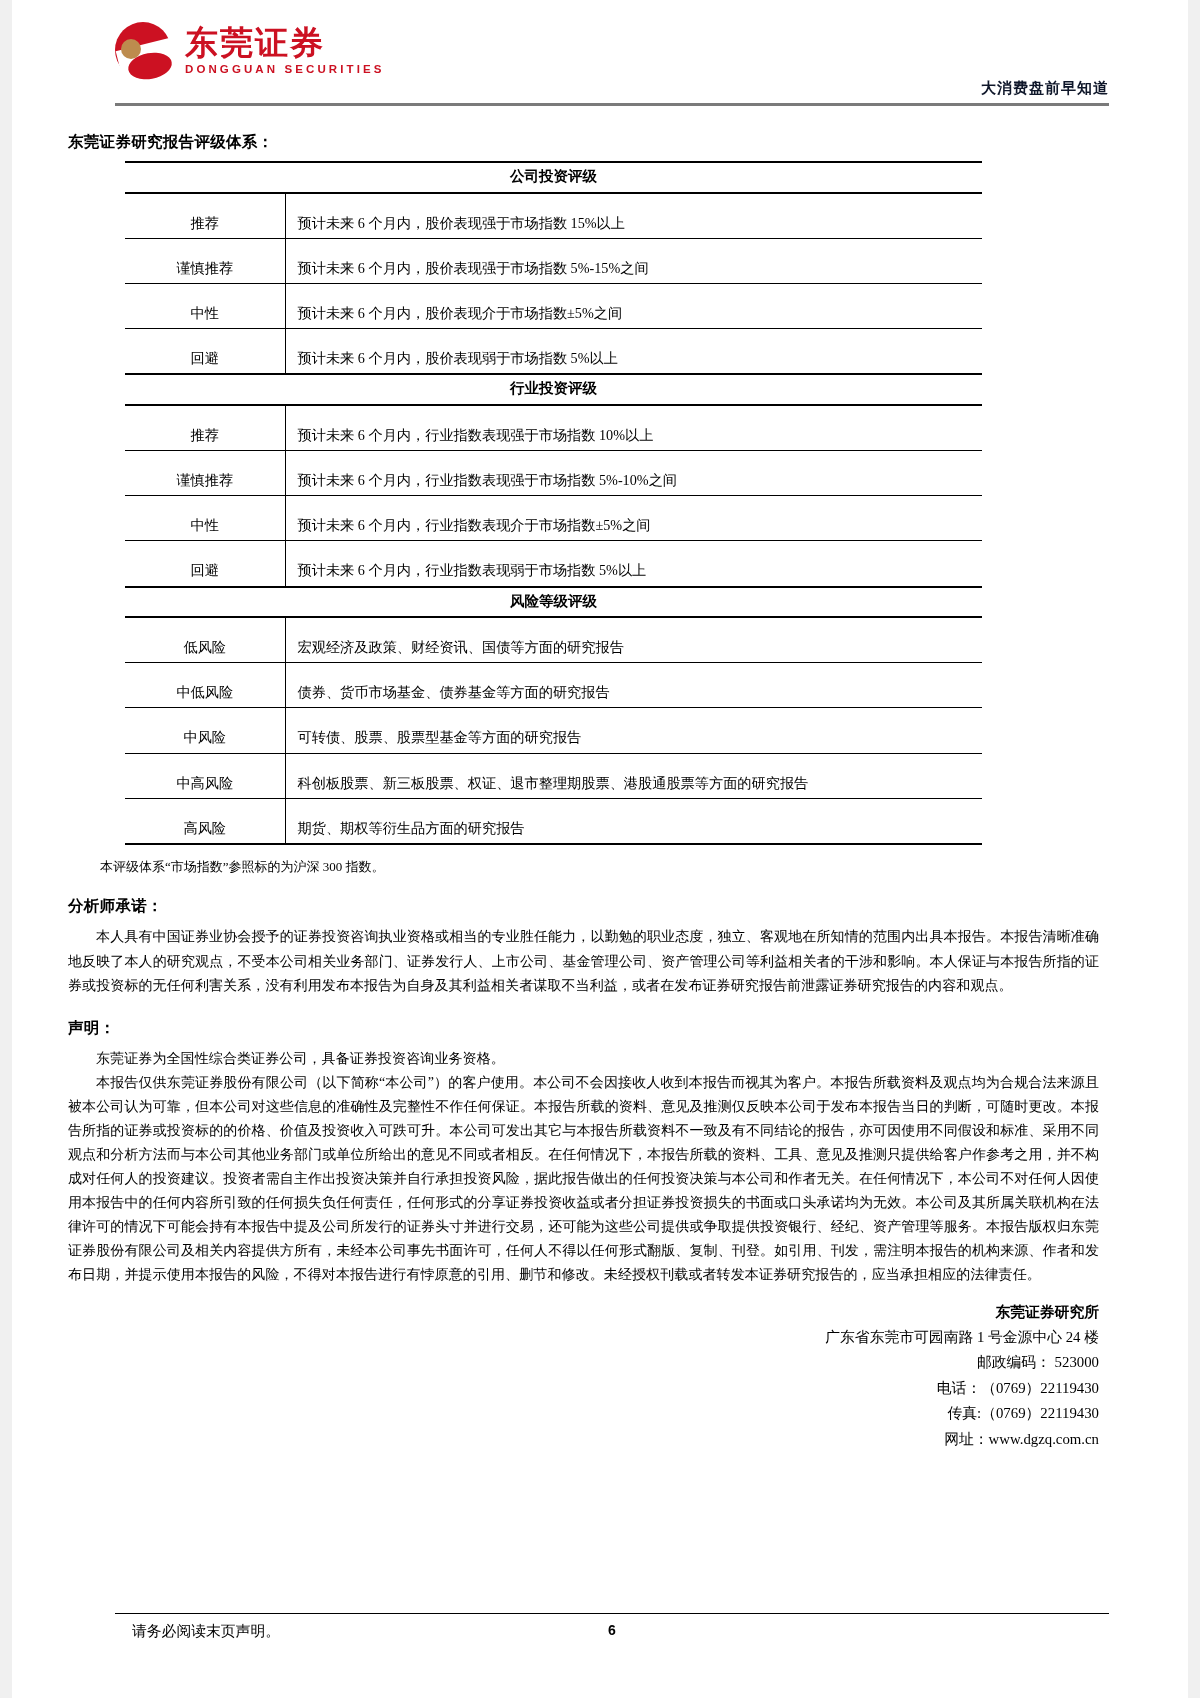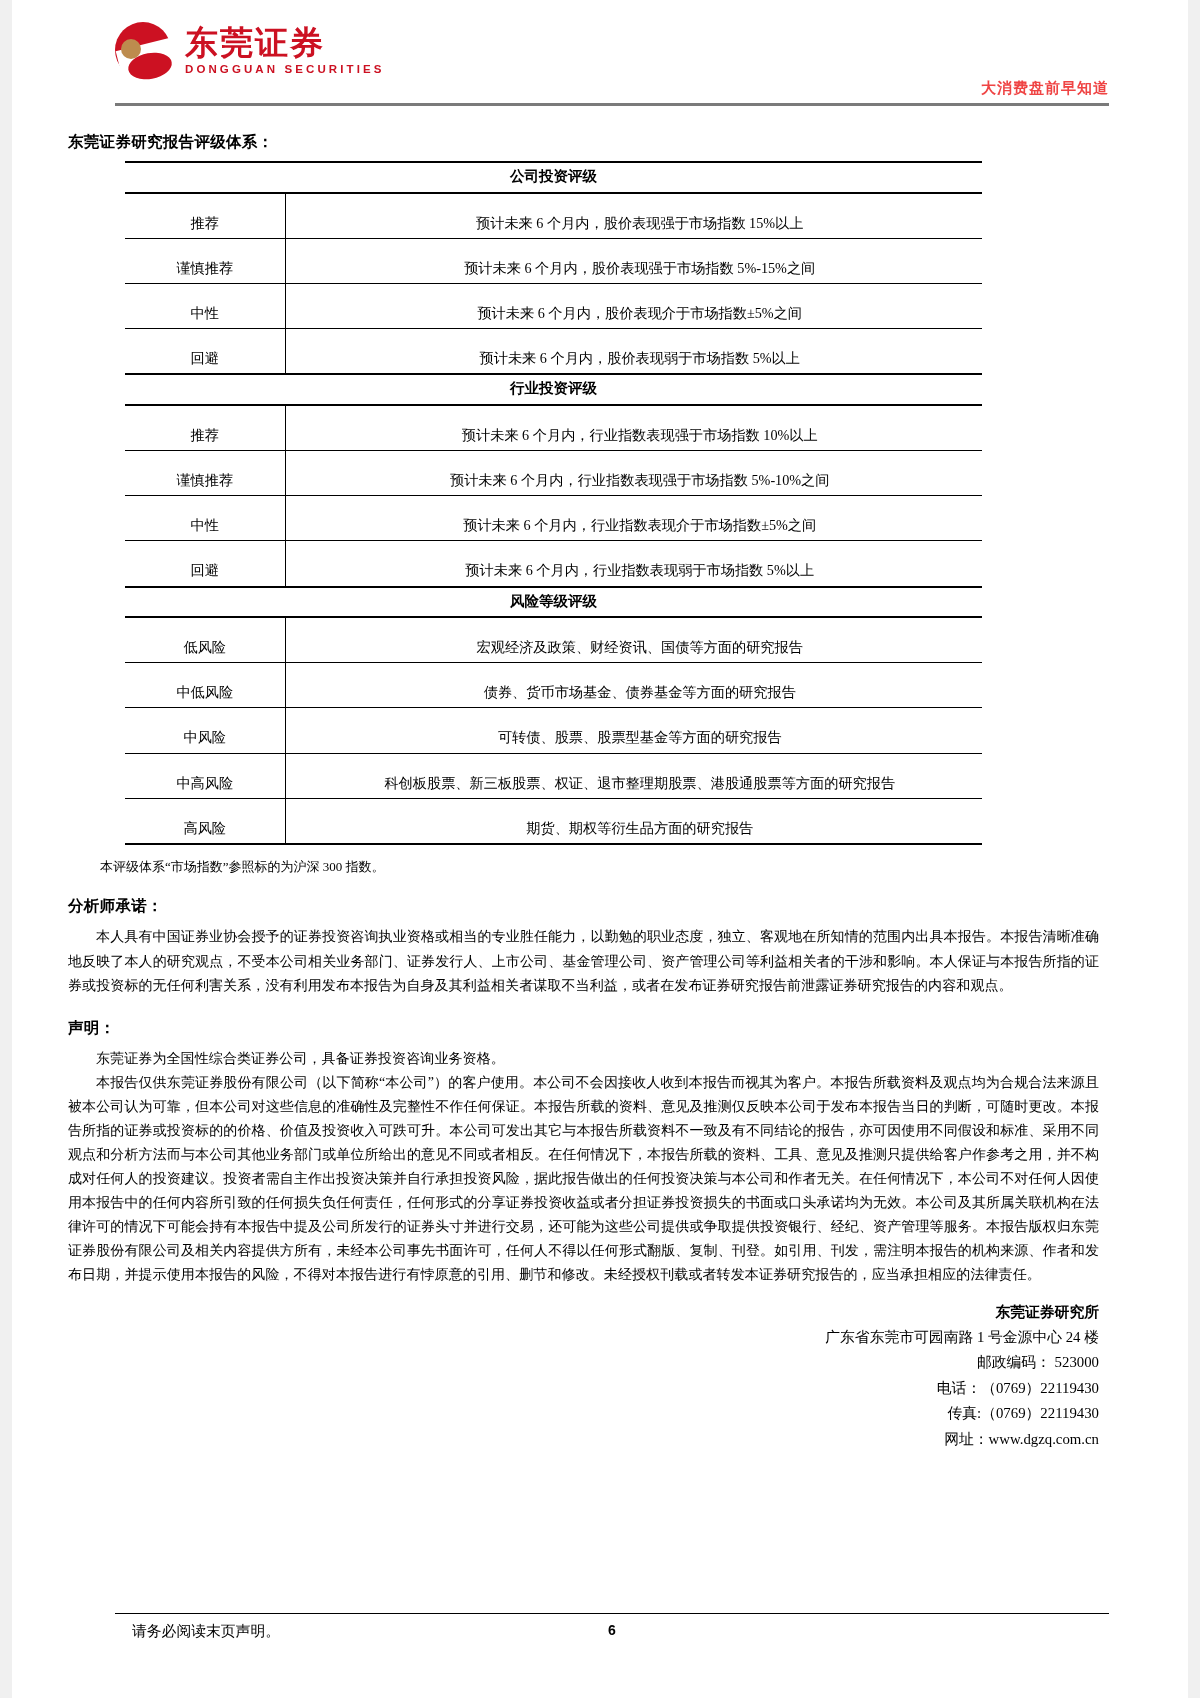--- a/index.html
+++ b/index.html
@@ -91,21 +91,21 @@
     margin-top: 2px;
     white-space: nowrap;
   }
   .header-title {
     position: absolute;
     right: 103px;
     top: 79px;
     font-family: "DejaVu Sans", "Liberation Sans", sans-serif;
     font-size: 15px;
     font-weight: bold;
-    color: #ef4444;
+    color: #0f172a;
     letter-spacing: 1px;
     white-space: nowrap;
   }
   .header-rule {
     position: absolute;
     left: 103px;
     top: 103px;
     width: 994px;
     height: 3px;
     background: #7a7a7a;
@@ -140,21 +140,21 @@
     vertical-align: middle;
     line-height: 1.35;
   }
   .rating-table .c-label {
     width: 160px;
     text-align: center;
     border-right: 1.3px solid #000;
   }
   .rating-table .c-desc {
     padding-left: 12px;
-    text-align: center;
+    text-align: left;
   }
   .rating-table tr.group-head td {
     text-align: center;
     font-family: "DejaVu Sans", "Liberation Sans", sans-serif;
     font-weight: bold;
     font-size: 14.5px;
     border-right: none;
     padding: 4px 0 5px 0;
   }
   .rule-thick   { border-top: 2.6px solid #000; }

